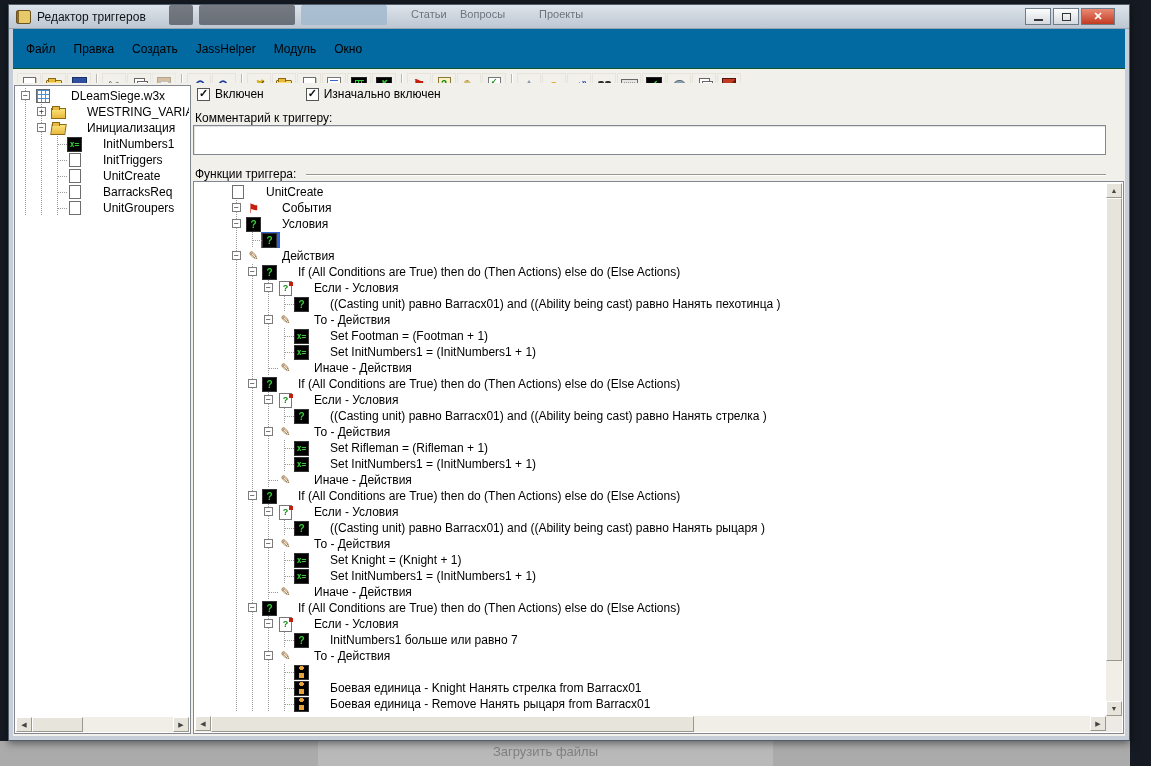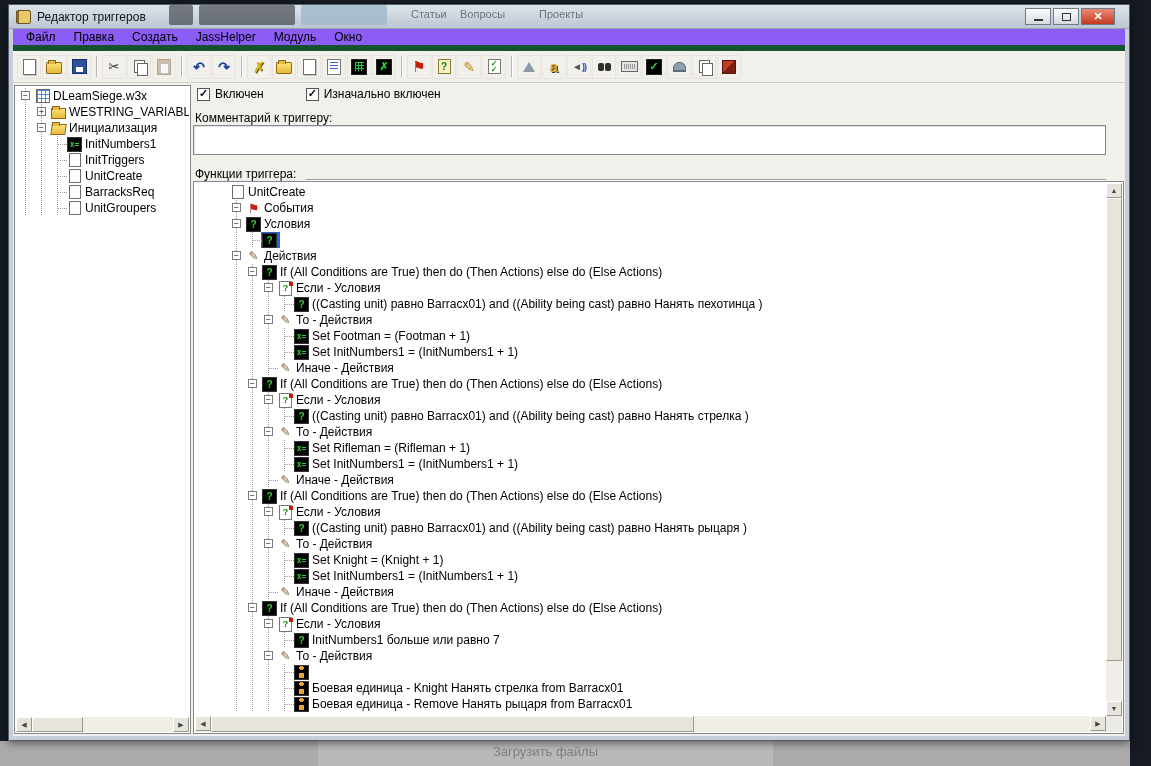--- a/index.html
+++ b/index.html
@@ -24,21 +24,21 @@
 .title-text{font-size:12px;color:#101318;z-index:2;white-space:nowrap}
 .win-buttons{position:absolute;right:14px;top:3px;display:flex;z-index:3}
 .win-btn{width:26px;height:17px;border:1px solid #6e7b88;background:linear-gradient(#fdfdfd,#d5dae0);display:flex;align-items:center;justify-content:center;margin-left:2px;cursor:default}
 .win-btn .minbar{width:9px;height:2px;background:#333;margin-top:7px}
 .win-btn .maxbox{width:9px;height:8px;border:1px solid #333}
 .win-btn.close{width:34px;background:linear-gradient(#ea8a74,#c23a22);color:#fff;font-weight:bold;font-size:11px}
 
 .win-body{position:absolute;top:24px;left:4px;right:4px;bottom:4px;background:#f1f0eb}
 
 
-.menubar{height:22px;display:flex;align-items:center;padding-left:4px;background:#8b5cf6;border-bottom:6px solid #14532d}
+.menubar{height:40px;display:flex;align-items:center;padding-left:4px;background:#0369a1;border-bottom:1px solid #14532d}
 .menu-item{padding:3px 9px;white-space:nowrap}
 .toolbar{height:32px;display:flex;align-items:center;padding:0 4px;background:#f1f0eb;border-bottom:1px solid #cfcdc5}
 .tb-btn{width:24px;height:24px;border:1px solid #e6e4dc;background:#f1f0eb;display:flex;align-items:center;justify-content:center;margin-right:1px;padding:0}
 .tb-btn.disabled{opacity:.45}
 .tb-sep{width:2px;height:21px;border-left:1px solid #b8b6ae;border-right:1px solid #fff;margin:0 4px}
 .ic{width:17px;height:17px;position:relative;display:flex;align-items:center;justify-content:center;flex:none}
 .ic-page::before{content:"";width:11px;height:14px;background:#fff;border:1px solid #6e6e6e;box-shadow:1px 1px 0 #c6c4bc}
 .ic-folder::before,.ic-folderopen::before{content:"";width:14px;height:10px;background:linear-gradient(#fbe27a,#e8b93c);border:1px solid #8a6a15;border-radius:1px;margin-top:3px}
 .ic-folder::after,.ic-folderopen::after{content:"";position:absolute;top:2px;left:2px;width:6px;height:3px;background:#e8b93c;border:1px solid #8a6a15;border-bottom:none}
 .ic-save::before{content:"";width:13px;height:13px;background:#2d4f9e;border:1px solid #17306b}
@@ -79,35 +79,35 @@
 .content{position:absolute;top:54px;left:0;right:0;bottom:0;background:#f1f0eb}
 .sidebar{position:absolute;left:1px;top:2px;width:177px;bottom:2px;background:#fff;border:1px solid #828790}
 .sidebar-rows{position:absolute;inset:1px 1px 16px 1px;overflow:hidden;padding:1px 0 0 2px}
 .main{position:absolute;left:178px;right:1px;top:2px;bottom:2px}
 .checks-row{position:absolute;left:6px;top:2px;display:flex;align-items:center}
 .chk{display:flex;align-items:center;margin-right:42px}
 .chk .box{width:13px;height:13px;background:#fff;border:1px solid #555;margin-right:5px;position:relative}
 .chk .box::after{content:"✓";position:absolute;left:1px;top:-2px;font-size:11px;font-weight:bold;color:#111}
 .comment-label{position:absolute;left:4px;top:26px}
 .comment-input{position:absolute;left:2px;top:40px;width:calc(100% - 20px);height:30px;border:1px solid #828790;background:#fff;font-family:"Liberation Sans",sans-serif;font-size:12px;padding:2px 4px;box-shadow:inset 1px 1px 0 #e2e2e2}
-.func-label-row{position:absolute;left:4px;top:82px;right:18px;display:flex;align-items:flex-end}
+.func-label-row{position:absolute;left:4px;top:82px;right:18px;display:flex;align-items:center}
 .etched{flex:1;height:2px;border-top:1px solid #9a988e;border-bottom:1px solid #fff;margin-left:10px;margin-top:2px}
 .func-tree{position:absolute;left:2px;top:96px;right:0;bottom:0;background:#fff;border:1px solid #828790}
 .func-rows{position:absolute;inset:1px 17px 17px 1px;overflow:hidden;padding:1px 0 0 34px}
 
 
 .trow{display:flex;align-items:center;height:16px;white-space:nowrap}
 .cell{width:16px;height:16px;flex:none;position:relative}
 .cell.guide::before,.cell.stub::before,.cell.expcell::before{content:"";position:absolute;left:7px;top:0;bottom:0;width:1px;background-image:repeating-linear-gradient(to bottom,#9a9a9a 0 1px,transparent 1px 2px)}
 .cell.stub::after{content:"";position:absolute;left:8px;top:8px;width:9px;height:1px;background-image:repeating-linear-gradient(to right,#9a9a9a 0 1px,transparent 1px 2px)}
 .expander{position:absolute;left:3px;top:3px;width:9px;height:9px;background:#fff;border:1px solid #7b7b7b;color:#333;font:8px/7px "DejaVu Sans Mono",monospace;display:flex;align-items:center;justify-content:center;z-index:2}
 .rowbody{display:inline-flex;align-items:center;height:16px;padding:0 3px 0 1px}
 .trow.sel .rowbody{background:#2e63d4}
 .trow.sel .tlabel{color:#fff}
-.tlabel{font-size:12px;margin-left:3px}
+.tlabel{font-size:12px;margin-left:21px}
 .ti{width:15px;height:15px;flex:none;position:relative;display:flex;align-items:center;justify-content:center}
 .ti-page::before{content:"";width:10px;height:12px;background:#fff;border:1px solid #6e6e6e}
 .ti-map::before{content:"";width:12px;height:12px;background:#fff;border:1px solid #666;background-image:linear-gradient(to right,#4a90d9 1px,transparent 1px),linear-gradient(to bottom,#4a90d9 1px,transparent 1px);background-size:4px 4px}
 .ti-folder::before,.ti-folderopen::before{content:"";width:13px;height:9px;background:linear-gradient(#fbe27a,#e8b93c);border:1px solid #8a6a15;margin-top:2px}
 .ti-folder::after,.ti-folderopen::after{content:"";position:absolute;top:1px;left:1px;width:6px;height:3px;background:#e8b93c;border:1px solid #8a6a15;border-bottom:none}
 .ti-folderopen::before{transform:skewX(-8deg)}
 .ti-flag::before{content:"⚑";color:#c41e0e;font-size:13px;line-height:1}
 .ti-unit::before{content:"";width:13px;height:13px;border:1px solid #333;background-color:#000;background-image:radial-gradient(circle 2.2px at 50% 25%,#e8a33d 95%,transparent),linear-gradient(#e8a33d,#e8a33d);background-repeat:no-repeat;background-position:0 0,4px 7px;background-size:13px 8px,5px 5px}
 .ti-q::before{content:"?";width:13px;height:13px;background:#000;border:1px solid #333;color:#33cc33;font-weight:bold;font-size:10px;display:flex;align-items:center;justify-content:center}
 .ti-branch::before{content:"?";width:11px;height:13px;background:#fff;border:1px solid #777;color:#0a8a0a;font-size:9px;font-weight:bold;display:flex;align-items:center;justify-content:center}

